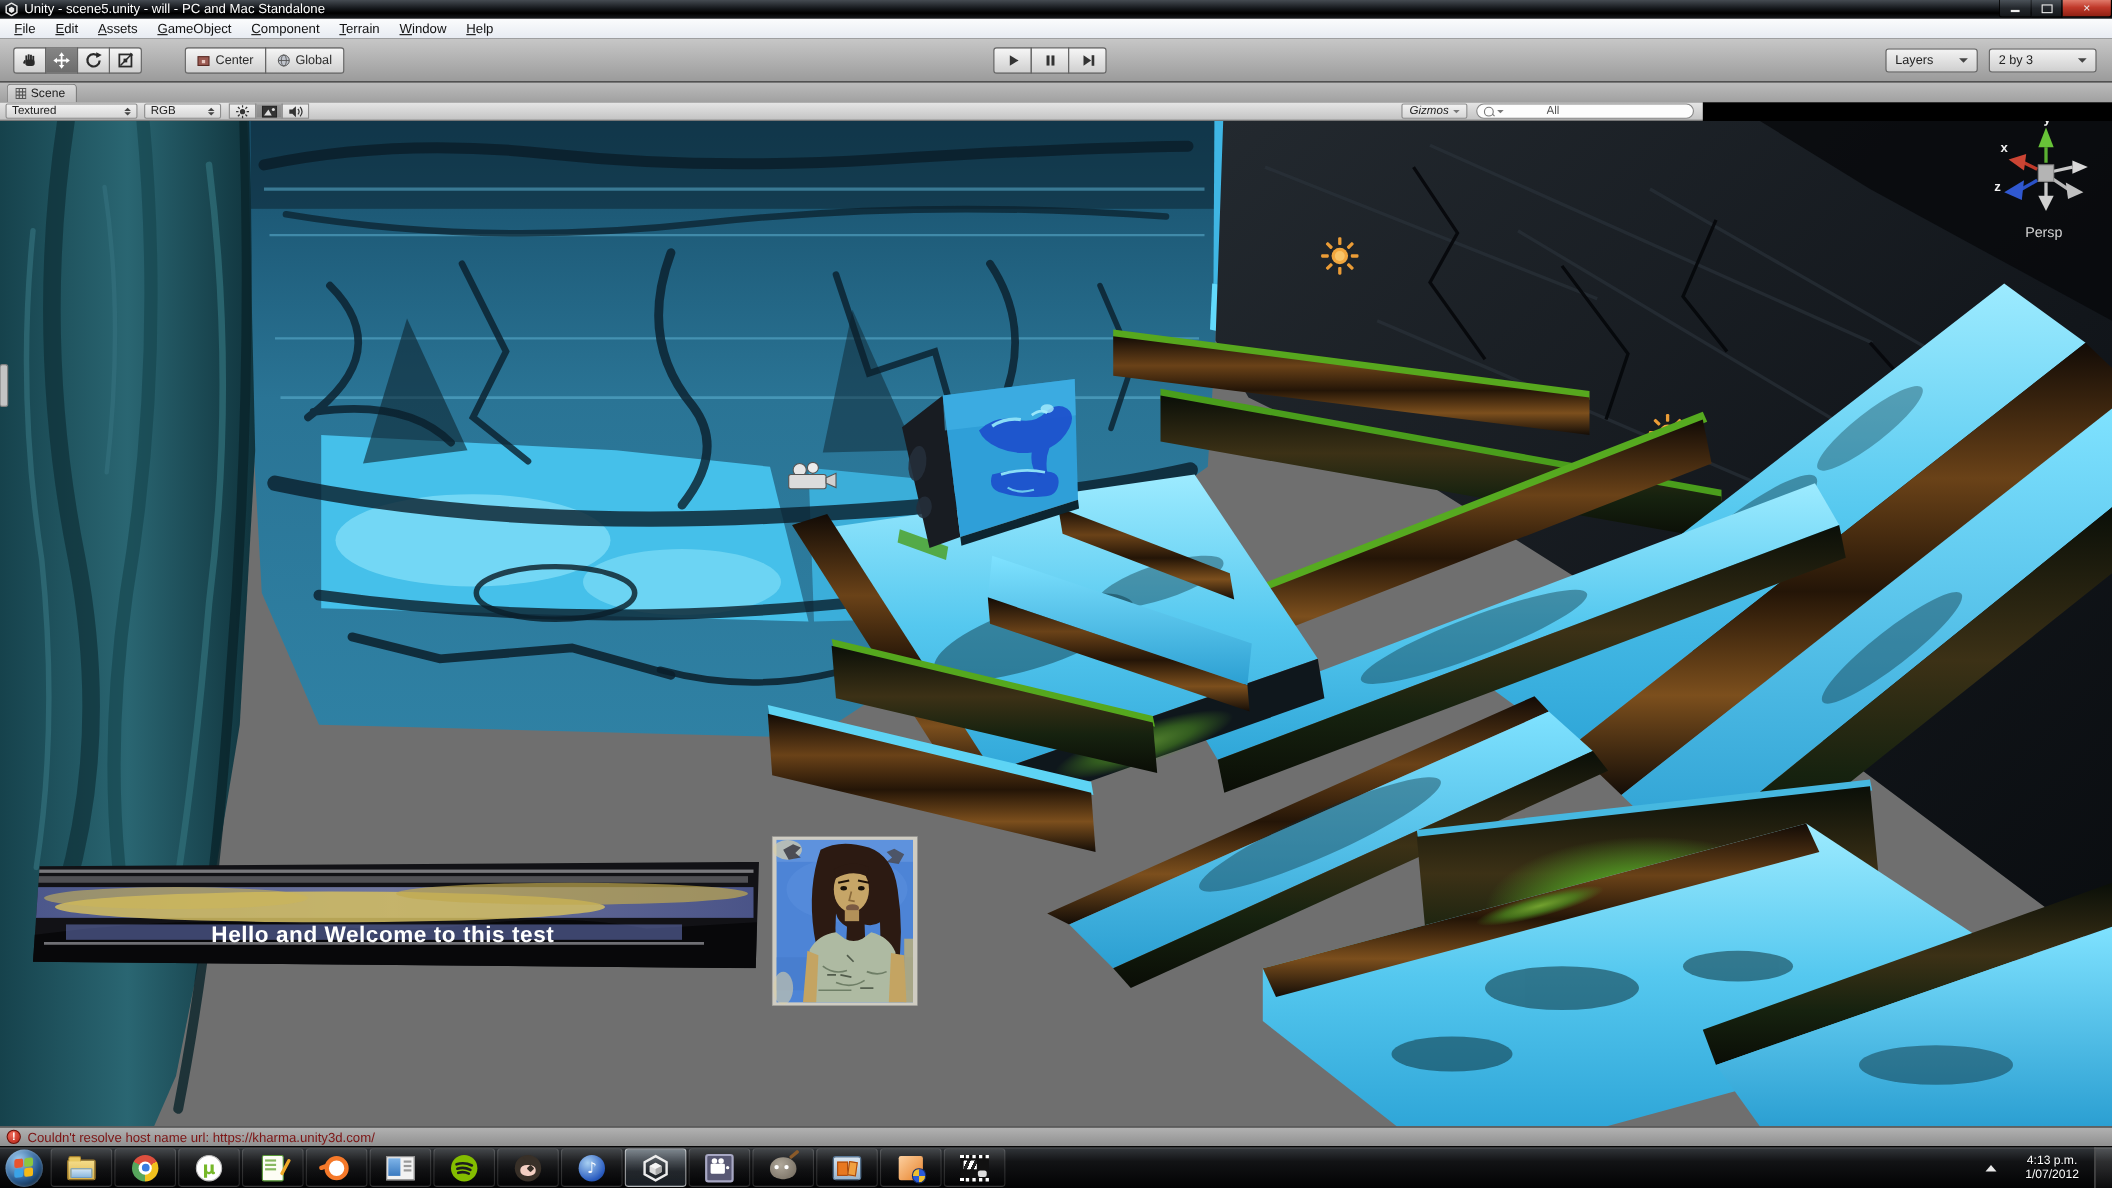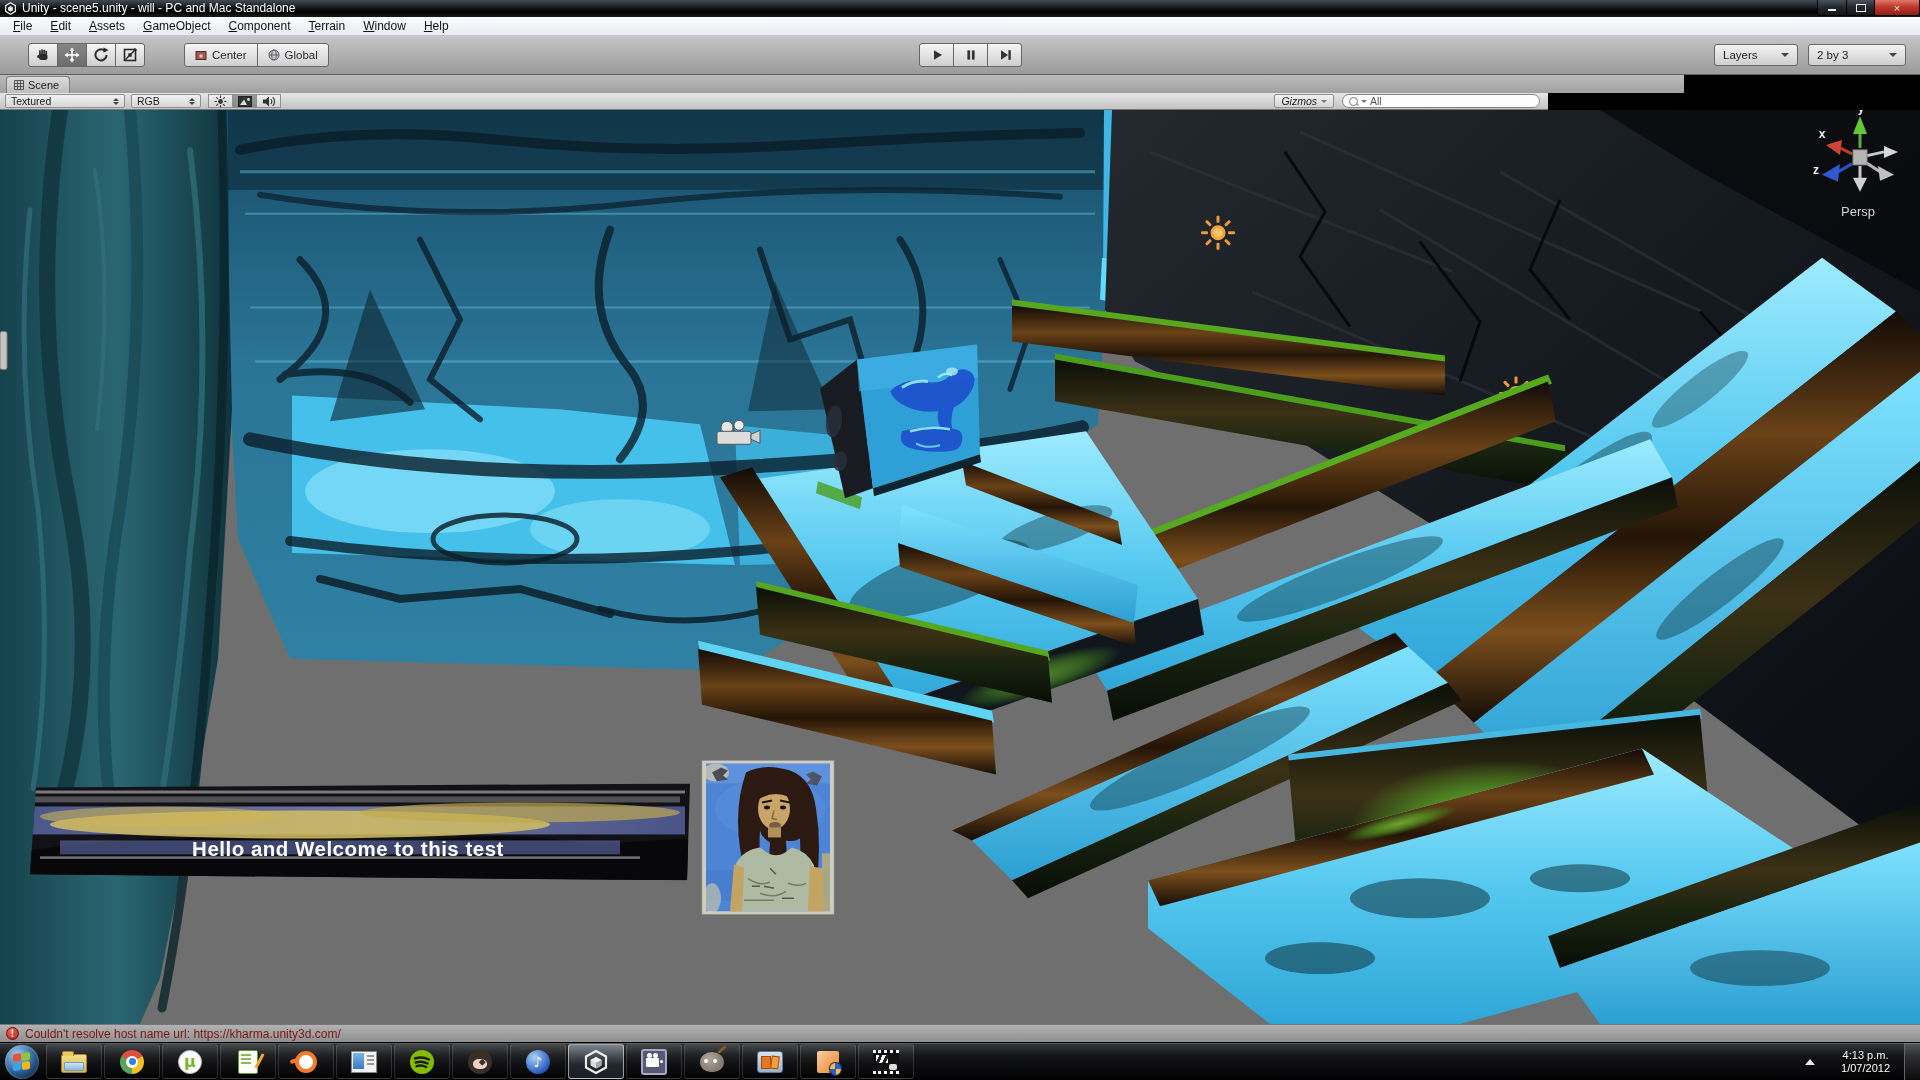--- a/index.html
+++ b/index.html
@@ -26,32 +26,32 @@
   .menu-item{font-size:12px;color:#111;padding:0 9px;line-height:18px;cursor:default;}
   .mn{text-decoration:underline;}
   
   .toolbar{position:absolute;left:0;top:35px;width:1920px;height:40px;
     background:linear-gradient(#c7c7c7,#9b9b9b);border-bottom:1px solid #5f5f5f;box-sizing:border-box;}
   .btn{background:linear-gradient(#f6f6f6,#cfcfcf);border:1px solid #666;height:24px;box-sizing:border-box;
     display:flex;align-items:center;justify-content:center;color:#2a2a2a;font-size:11.5px;}
   .btn svg{display:block;}
   .group{position:absolute;top:8px;display:flex;}
   .group .btn{margin-left:-1px;}
-  .group .btn:first-child{border-radius:3px 0 0 3px;margin-left:16px;}
+  .group .btn:first-child{border-radius:3px 0 0 3px;margin-left:0;}
   .group .btn:last-child{border-radius:0 3px 3px 0;text-align:center;}
   .toolbtn{width:30px;}
   .tool-active{background:linear-gradient(#858585,#6c6c6c);color:#fff;}
   .lblbtn{padding:0 10px;gap:5px;}
   .playbtn{width:35px;}
   .drop{position:absolute;top:9px;height:22px;border:1px solid #666;border-radius:3px;
     background:linear-gradient(#f3f3f3,#cfcfcf);display:flex;align-items:center;font-size:11.5px;color:#222;
     padding:0 8px;box-sizing:border-box;justify-content:space-between;}
   .arrow-down{width:0;height:0;border-left:4px solid transparent;border-right:4px solid transparent;border-top:4px solid #444;}
   
-  .tabstrip{position:absolute;left:0;top:75px;width:1684px;height:18px;background:linear-gradient(#bcbcbc,#a0a0a0);}
+  .tabstrip{position:absolute;left:0;top:75px;width:1920px;height:18px;background:linear-gradient(#bcbcbc,#a0a0a0);}
   .tab{position:absolute;left:6px;top:1px;height:17px;padding:0 10px 0 7px;border:1px solid #7e7e7e;border-bottom:none;
     border-radius:4px 4px 0 0;background:linear-gradient(#dcdcdc,#bdbdbd);display:flex;align-items:center;gap:4px;
     font-size:11px;color:#1a1a1a;box-sizing:border-box;}
   
   .viewbar{position:absolute;left:0;top:93px;width:1548px;height:17px;
     background:linear-gradient(#e6e6e6,#c3c3c3);border-bottom:1px solid #787878;box-sizing:border-box;}
   .vb-drop{position:absolute;top:1px;height:14px;border:1px solid #8e8e8e;border-radius:2px;
     background:linear-gradient(#f2f2f2,#d6d6d6);display:flex;align-items:center;justify-content:space-between;
     font-size:10.5px;color:#222;padding:0 5px;box-sizing:border-box;}
   .stepper{display:flex;flex-direction:column;gap:1px;align-items:center;}
@@ -60,21 +60,21 @@
   .stepper .dn{border-top:3.5px solid #444;}
   .vb-toggle{position:absolute;top:1px;height:14px;width:25px;border:1px solid #8e8e8e;
     background:linear-gradient(#f0f0f0,#d4d4d4);display:flex;align-items:center;justify-content:center;box-sizing:border-box;}
   .vb-toggle.active{background:linear-gradient(#9a9a9a,#8a8a8a);}
   .gizmos-btn{position:absolute;top:1px;height:14px;border:1px solid #8e8e8e;border-radius:2px;
     background:linear-gradient(#f2f2f2,#d6d6d6);display:flex;align-items:center;gap:4px;font-size:10.5px;color:#222;
     padding:0 6px;box-sizing:border-box;font-style:italic;}
   .searchpill{position:absolute;top:1px;right:8px;width:198px;height:14px;border:1px solid #858585;border-radius:8px;
     background:#fdfdfd;display:flex;align-items:center;padding:0 6px;gap:3px;box-sizing:border-box;}
   .searchpill input{border:none;outline:none;background:transparent;font-size:10.5px;color:#555;width:150px;
-    font-family:"Liberation Sans",sans-serif;padding:0;}
+    font-family:"Liberation Sans",sans-serif;padding:0;margin-left:36px;}
   .mag{width:7px;height:7px;border:1.4px solid #777;border-radius:50%;position:relative;flex:0 0 auto;}
   .mag::after{content:"";position:absolute;left:6px;top:6px;width:3px;height:1.4px;background:#777;transform:rotate(45deg);}
   .mini-arrow{width:0;height:0;border-left:3px solid transparent;border-right:3px solid transparent;border-top:3.5px solid #777;}
   
   .viewport{position:absolute;left:0;top:110px;width:1920px;height:914px;background:#6f6f6f;overflow:hidden;}
   .viewport svg{display:block;}
   
   .statusbar{position:absolute;left:0;top:1024px;width:1920px;height:18px;
     background:linear-gradient(#b2b2b2,#8f8f8f);border-top:1px solid #777;display:flex;align-items:center;
     padding-left:6px;gap:6px;box-sizing:border-box;}

